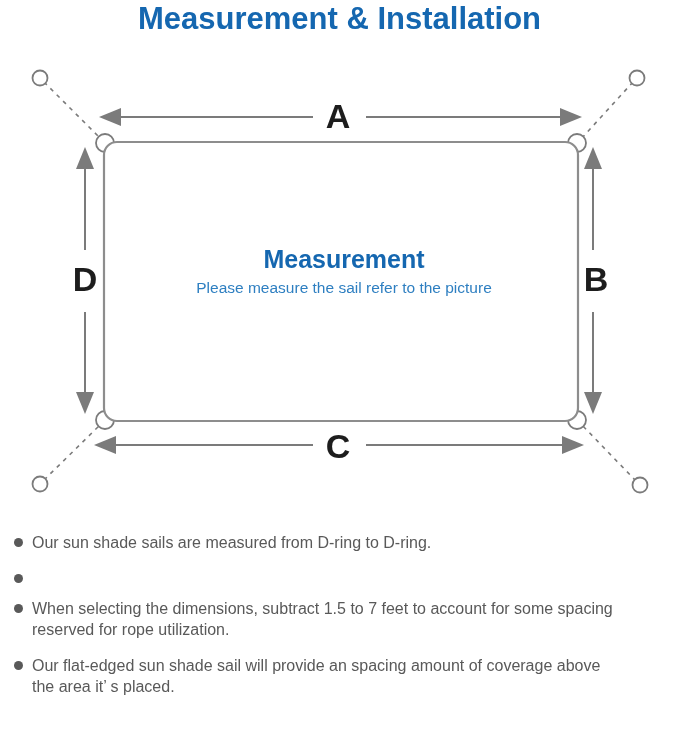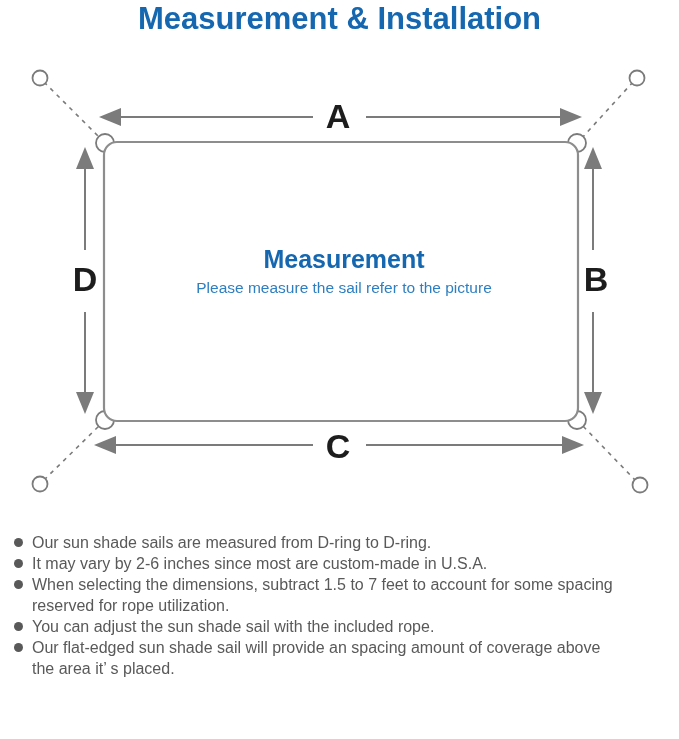--- a/index.html
+++ b/index.html
@@ -20,21 +20,21 @@
   .center-title{
     position:absolute;left:344px;top:259px;transform:translate(-50%,-50%);
     font-size:25px;font-weight:700;color:#1567b0;white-space:nowrap;
   }
   .center-subtitle{
     position:absolute;left:344px;top:288px;transform:translate(-50%,-50%);
     font-size:15.5px;font-weight:400;color:#2e7fc1;white-space:nowrap;
   }
   .notes{
     position:absolute;left:10px;top:532px;width:662px;
-    display:flex;flex-direction:column;
+    display:flex;flex-direction:column;gap:15px;
   }
   .note{display:flex;align-items:flex-start;}
   .note .dot{
     flex:0 0 auto;width:9px;height:9px;border-radius:50%;
     background:#595959;margin:6px 9px 0 4px;
   }
   .note .txt{
     font-size:16px;line-height:21px;color:#595959;white-space:pre-wrap;
   }
 </style>
@@ -95,30 +95,25 @@
   <div class="center-title">Measurement</div>
   <div class="center-subtitle">Please measure the sail refer to the picture</div>
 
   <div class="notes">
     <div class="note">
       <span class="dot"></span>
       <span class="txt">Our sun shade sails are measured from D-ring to D-ring.</span>
     </div>
     <div class="note">
       <span class="dot"></span>
-      <span class="txt">It may vary by 2-6 inches since most are custom-made in U.S.A.</span>
     </div>
     <div class="note">
       <span class="dot"></span>
       <span class="txt">When selecting the dimensions, subtract 1.5 to 7 feet to account for some spacing
 reserved for rope utilization.</span>
-    </div>
-    <div class="note">
-      <span class="dot"></span>
-      <span class="txt">You can adjust the sun shade sail with the included rope.</span>
     </div>
     <div class="note">
       <span class="dot"></span>
       <span class="txt">Our flat-edged sun shade sail will provide an spacing amount of coverage above
 the area it’ s placed.</span>
     </div>
   </div>
 
 </div>
 

